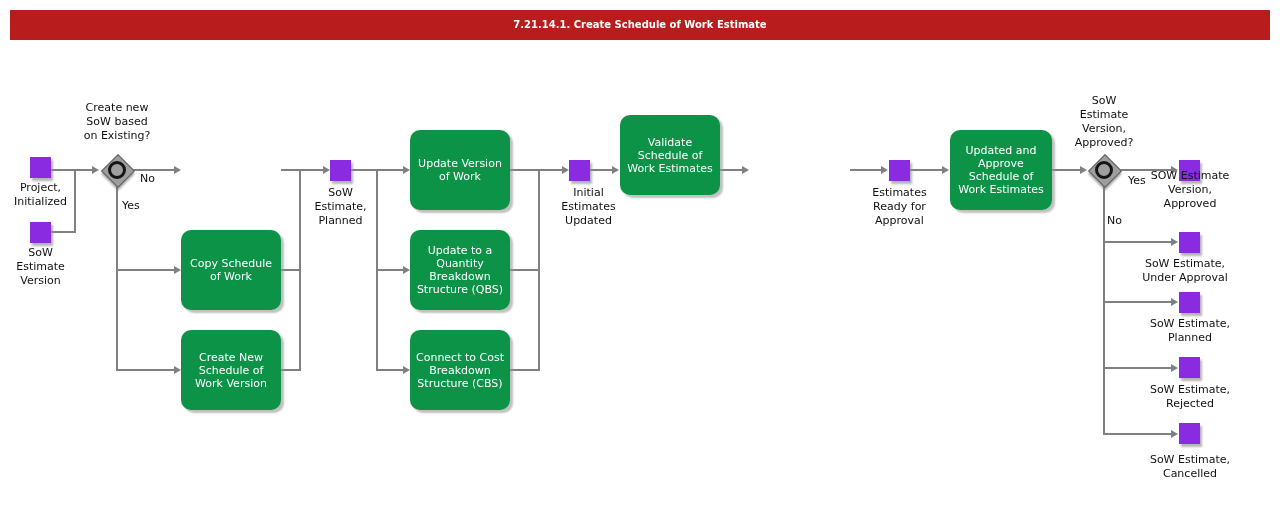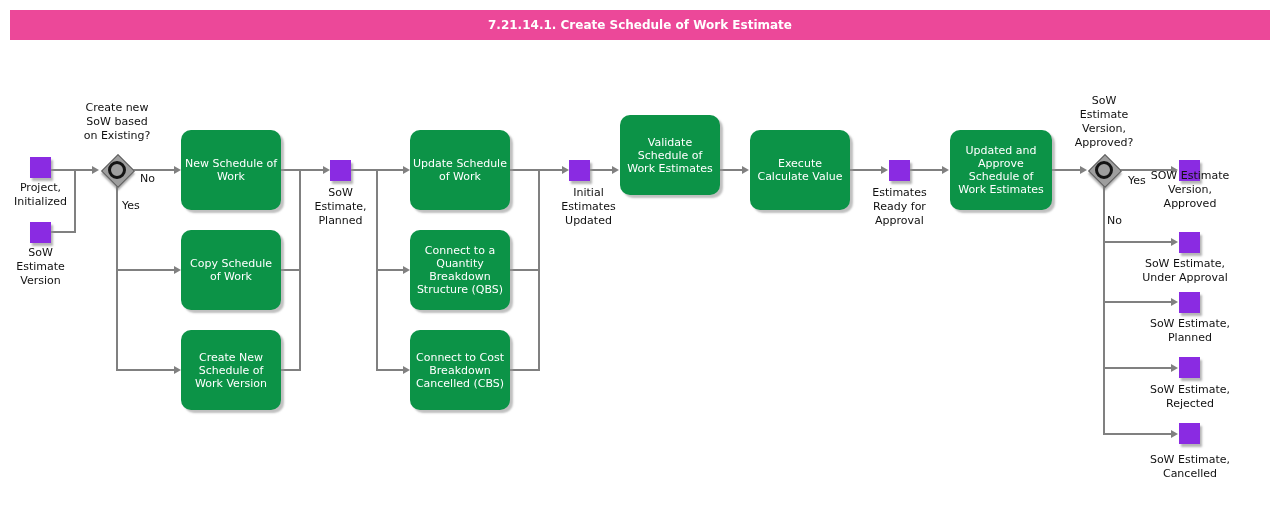--- a/index.html
+++ b/index.html
@@ -1,20 +1,20 @@
 <!DOCTYPE html>
 <html><head>
 <meta charset="utf-8">
 <style>
   html,body { margin:0; padding:0; background:#fff; }
   .canvas { position:relative; width:1280px; height:507px; background:#ffffff;
             font-family:"DejaVu Sans", sans-serif; overflow:hidden; }
 
   .titlebar { position:absolute; left:10px; top:10px; width:1260px; height:30px;
-              background:#ec4899; color:#ffffff; font-size:12px; font-weight:bold;
+              background:#b91c1c; color:#ffffff; font-size:10px; font-weight:bold;
               text-align:center; line-height:30px; }
 
   .activity { position:absolute; width:100px; height:80px; background:#0C9347;
               border-radius:10px; color:#ffffff; display:flex; align-items:center;
               justify-content:center; text-align:center;
               box-shadow:3px 3px 2px rgba(150,150,150,0.6); }
   .atext { white-space:pre-line; font-size:11px; line-height:13px; }
 
   .sq { position:absolute; width:21px; height:21px; background:#8A2BE2;
         box-shadow:2px 3px 2px rgba(150,150,150,0.7); }
@@ -111,56 +111,48 @@
   <div class="lbl" style="left:1058px;top:94px;width:92px">SoW
 Estimate
 Version,
 Approved?</div>
 
   <div class="edge-lbl" style="left:140px;top:172px">No</div>
   <div class="edge-lbl" style="left:122px;top:199px">Yes</div>
   <div class="edge-lbl" style="left:1128px;top:174px">Yes</div>
   <div class="edge-lbl" style="left:1107px;top:214px">No</div>
 
-  <div class="activity" style="left:181px;top:130px">
-    <span class="atext">New Schedule of
-Work</span>
-    </div>
   <div class="activity" style="left:181px;top:230px">
     <span class="atext">Copy Schedule
 of Work</span>
     </div>
   <div class="activity" style="left:181px;top:330px">
     <span class="atext">Create New
 Schedule of
 Work Version</span>
     </div>
   <div class="activity" style="left:410px;top:130px">
-    <span class="atext">Update Schedule
+    <span class="atext">Update Version
 of Work</span>
     </div>
   <div class="activity" style="left:410px;top:230px">
-    <span class="atext">Connect to a
+    <span class="atext">Update to a
 Quantity
 Breakdown
 Structure (QBS)</span>
     </div>
   <div class="activity" style="left:410px;top:330px">
     <span class="atext">Connect to Cost
 Breakdown
-Cancelled (CBS)</span>
+Structure (CBS)</span>
     </div>
   <div class="activity" style="left:620px;top:115px">
     <span class="atext">Validate
 Schedule of
 Work Estimates</span>
-    </div>
-  <div class="activity" style="left:750px;top:130px">
-    <span class="atext">Execute
-Calculate Value</span>
     </div>
   <div class="activity" style="left:950px;top:130px;width:102px">
     <span class="atext">Updated and
 Approve
 Schedule of
 Work Estimates</span>
     </div>
 
   <div class="sq" style="left:30px;top:157px"></div>
   <div class="lbl" style="left:0px;top:181px;width:81px">Project,

